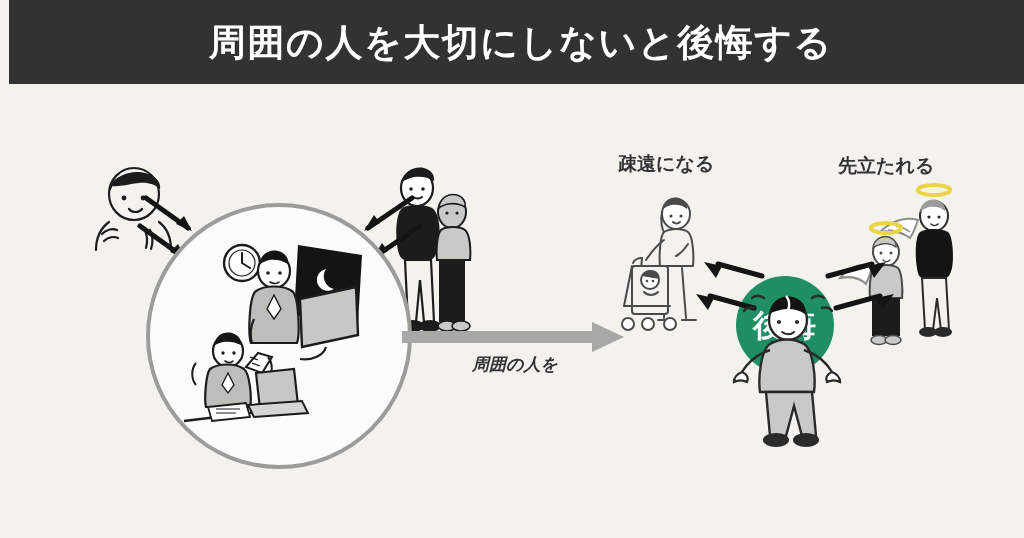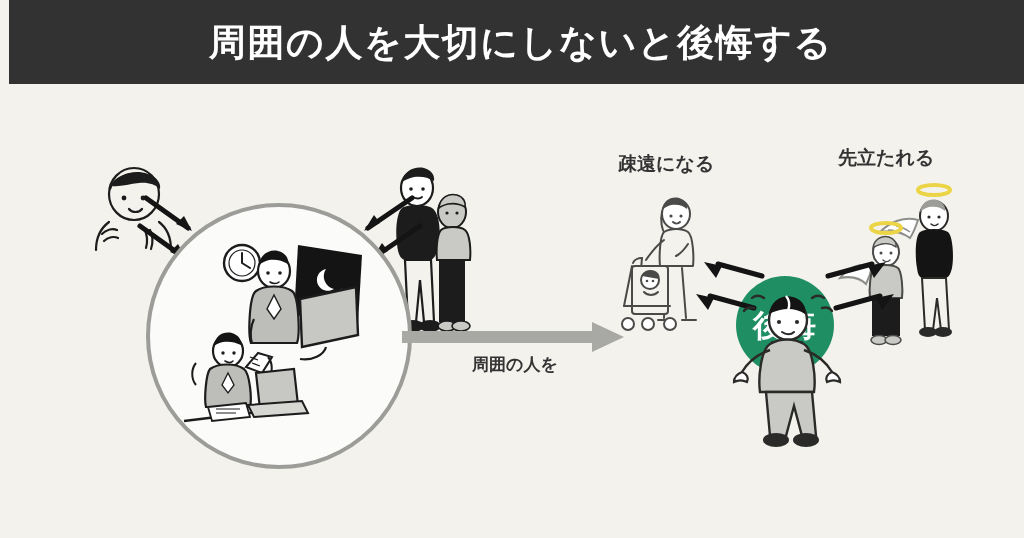--- a/index.html
+++ b/index.html
@@ -51,32 +51,32 @@
   
   #flow-caption {
     left: 400px; top: 269px;
     width: 230px;
     text-align: center;
     color: #333333;
     font-size: 17px;
     font-weight: 700;
     line-height: 1.45;
   }
-  #flow-caption .line { display: block; white-space: nowrap; }
+  #flow-caption .line { display: block; white-space: nowrap; font-style: italic; }
 
   
   .outcome-label {
     color: #333333;
     font-size: 19px;
     font-weight: 700;
     white-space: nowrap;
     line-height: 1;
   }
   #label-estrangement { left: 618px; top: 70px; }
-  #label-bereavement  { left: 838px; top: 64px; }
+  #label-bereavement  { left: 838px; top: 72px; }
 
   
   #regret-badge {
     left: 736px; top: 192px;
     width: 98px; height: 98px;
     border-radius: 50%;
     background: #1f8f63;
     display: flex; align-items: center; justify-content: center;
   }
   #regret-text {

